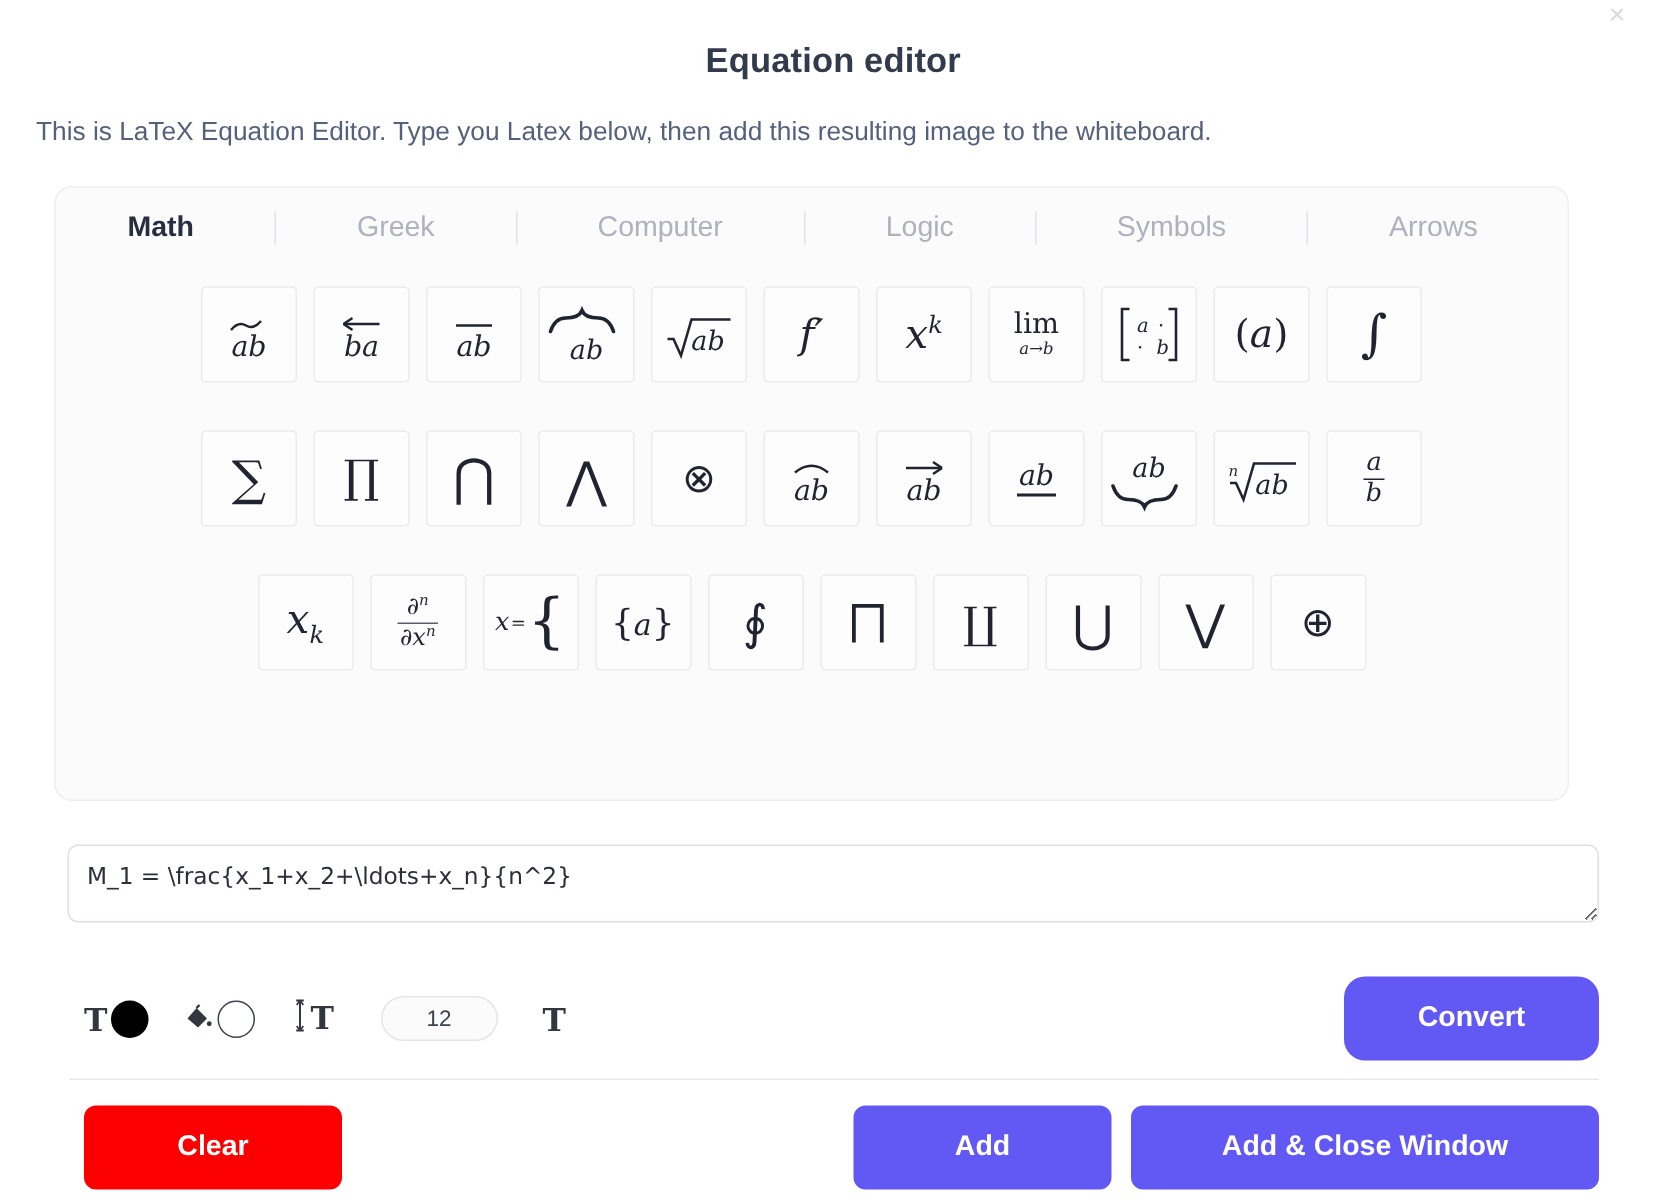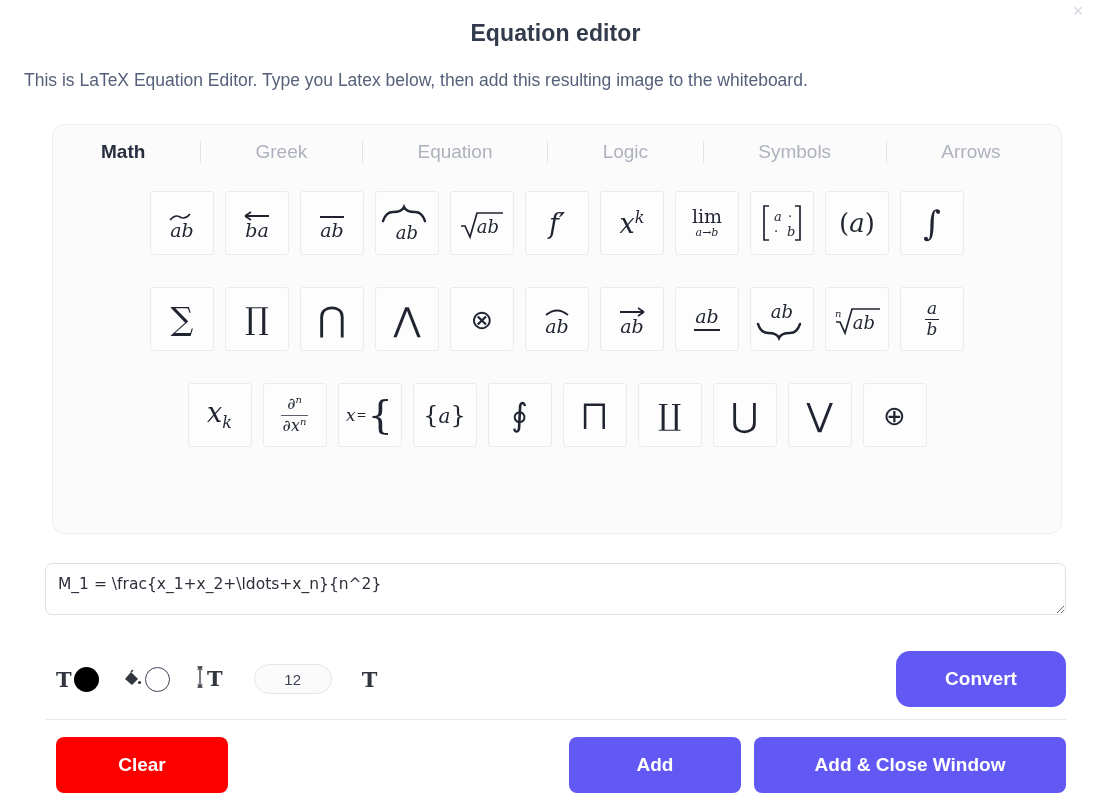--- a/index.html
+++ b/index.html
@@ -26,35 +26,35 @@
     line-height: 22px;
     text-align: center;
     cursor: pointer;
     user-select: none;
   }
   #dialog-title {
     text-align: center;
     font-size: 23px;
     font-weight: bold;
     color: #323b4b;
-    padding-top: 20px;
+    padding-top: 27px;
     letter-spacing: .1px;
   }
   #dialog-subtitle {
     text-align: left;
     font-size: 17.5px;
     color: #55607a;
     padding: 23px 24px 0 24px;
     white-space: nowrap;
   }
 
   
   #palette-card {
     position: absolute;
-    left: 52px;
+    left: 36px;
     top: 124px;
     width: 1010px;
     height: 410px;
     background: #fbfbfc;
     border: 1px solid #eceef1;
     border-radius: 12px;
   }
 
   #tab-bar {
     display: flex;
@@ -269,21 +269,21 @@
 
   <div id="tab-bar">
     <div class="tab active">Math</div>
     <div class="tab-spacer"></div>
     <div class="tab-sep"></div>
     <div class="tab-spacer"></div>
     <div class="tab">Greek</div>
     <div class="tab-spacer"></div>
     <div class="tab-sep"></div>
     <div class="tab-spacer"></div>
-    <div class="tab">Equation</div>
+    <div class="tab">Computer</div>
     <div class="tab-spacer"></div>
     <div class="tab-sep"></div>
     <div class="tab-spacer"></div>
     <div class="tab">Logic</div>
     <div class="tab-spacer"></div>
     <div class="tab-sep"></div>
     <div class="tab-spacer"></div>
     <div class="tab">Symbols</div>
     <div class="tab-spacer"></div>
     <div class="tab-sep"></div>

